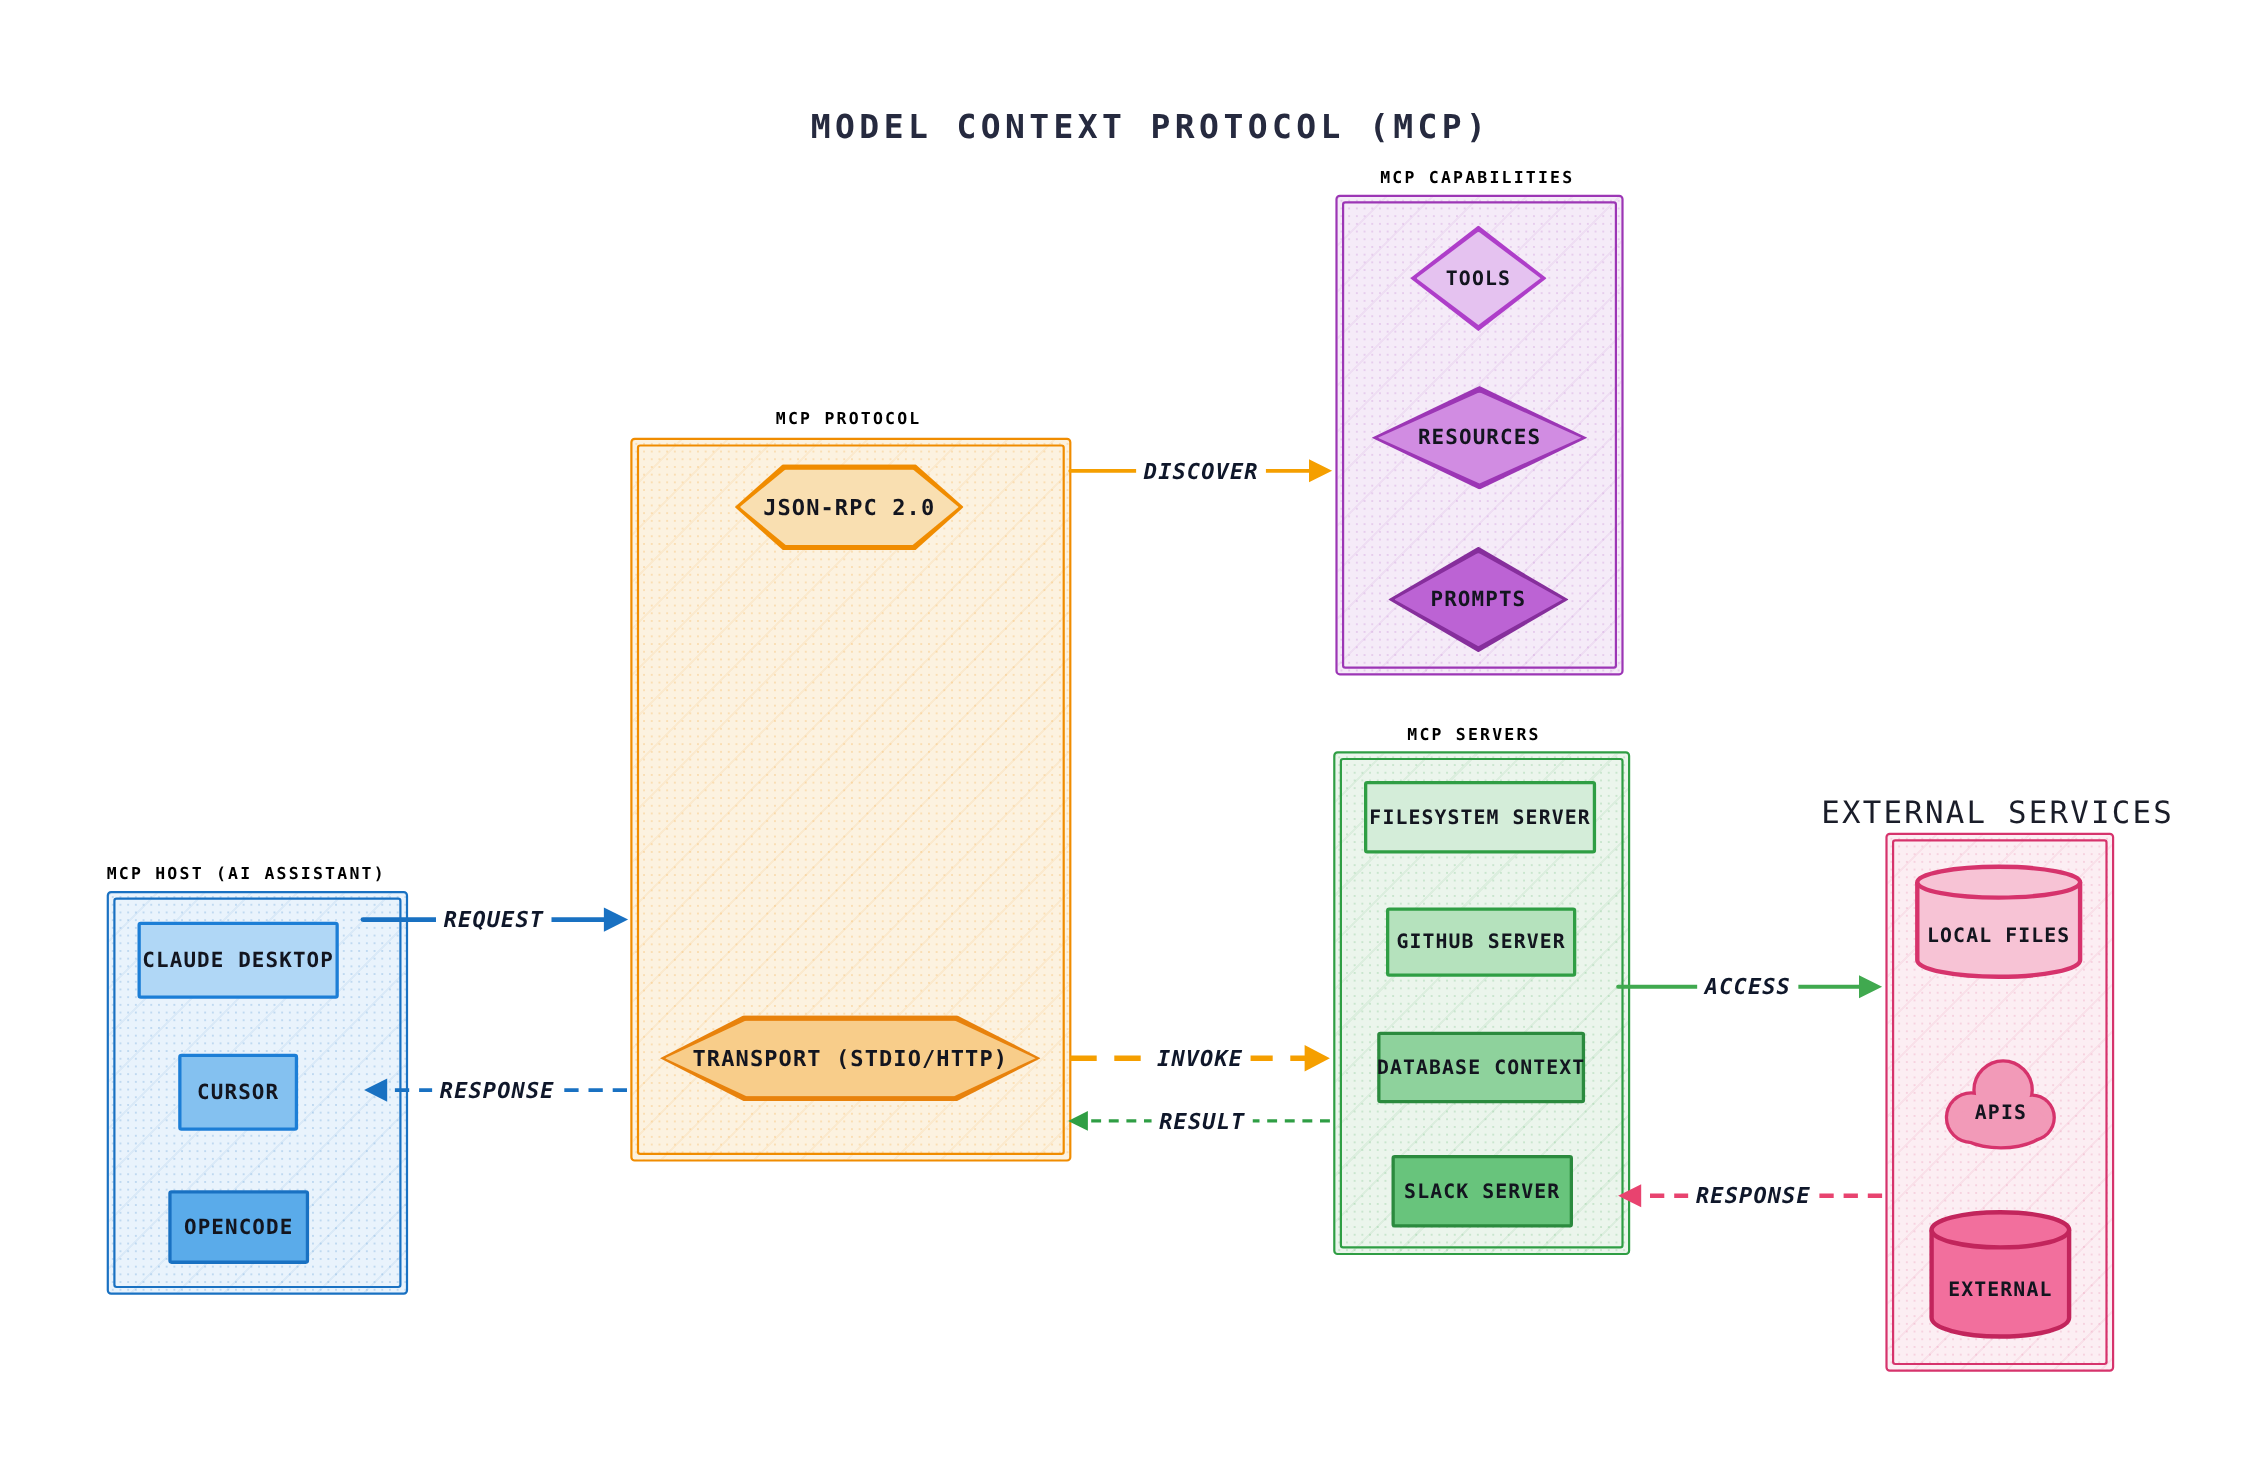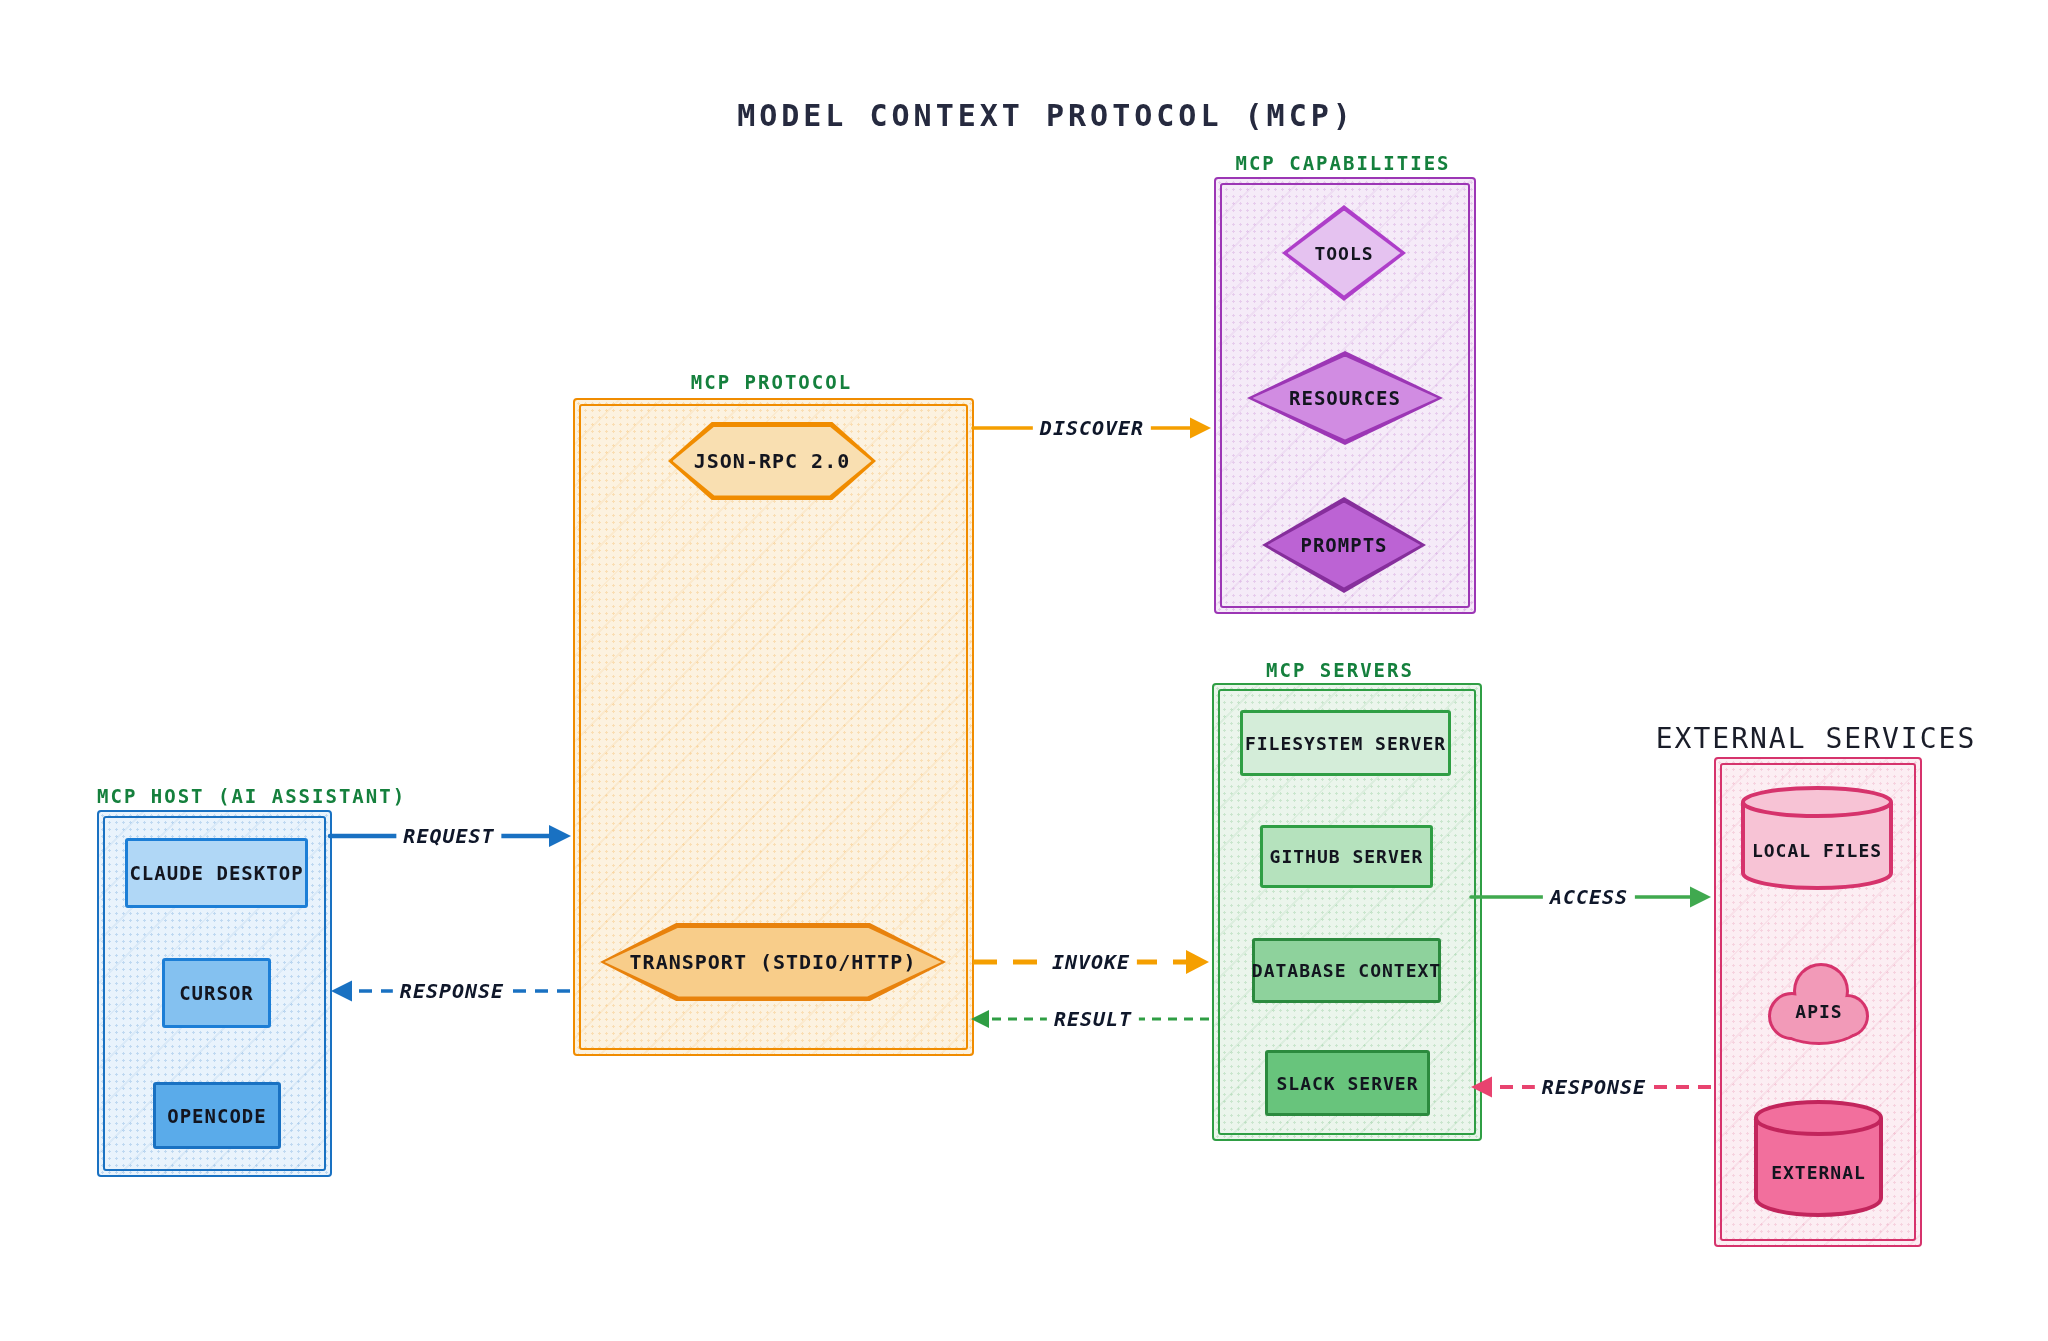--- a/index.html
+++ b/index.html
@@ -2,40 +2,40 @@
 <html><head>
 <meta charset="utf-8">
 <style>
   html,body{margin:0;padding:0;background:#ffffff;}
   .canvas{position:relative;width:2048px;height:1341px;background:#ffffff;overflow:hidden;
           font-family:"DejaVu Sans Mono","Liberation Mono",monospace;}
 
   
   .main-title{position:absolute;left:546px;top:98px;width:1000px;text-align:center;
     font-size:30px;font-weight:bold;letter-spacing:4px;color:#262a3f;}
-  .panel-title{position:absolute;text-align:center;font-size:19px;font-weight:bold;
-    letter-spacing:2px;color:#15803d;white-space:nowrap;}
+  .panel-title{position:absolute;text-align:center;font-size:15px;font-weight:bold;
+    letter-spacing:2px;color:#000000;white-space:nowrap;}
   .panel-title.big{font-size:28px;font-weight:400;letter-spacing:2px;color:#1a1d29;}
 
   
   .panel{position:absolute;border-radius:4px;}
   .panel::before{content:"";position:absolute;inset:4px;border-radius:3px;pointer-events:none;}
   .p-blue  {border:2.5px solid #1971c2;background:#e9f3fc;}
   .p-blue::before  {border:2px solid #1971c2;}
   .p-orange{border:2.5px solid #f08c00;background:#fcf2e0;}
   .p-orange::before{border:2px solid #f08c00;}
   .p-purple{border:2.5px solid #9c36b5;background:#f5ebf8;}
   .p-purple::before{border:2px solid #9c36b5;}
   .p-green {border:2.5px solid #2f9e44;background:#ebf5ec;}
   .p-green::before {border:2px solid #2f9e44;}
   .p-pink  {border:2.5px solid #d6336c;background:#fceef3;}
   .p-pink::before  {border:2px solid #d6336c;}
 
   
-  .tex-blue  {background-image:repeating-linear-gradient(135deg,rgba(25,113,194,.07) 0 2px,transparent 2px 30px),radial-gradient(rgba(25,113,194,.20) 1px,transparent 1.2px);background-size:auto,7px 7px;}
+  .tex-blue  {background-image:repeating-linear-gradient(135deg,rgba(25,113,194,.07) 0 2px,transparent 2px 30px),radial-gradient(rgba(25,113,194,.20) 1px,transparent 1.2px);background-size:auto,7px 7px;padding-left:39px;}
   .tex-orange{background-image:repeating-linear-gradient(135deg,rgba(240,140,0,.08) 0 2px,transparent 2px 30px),radial-gradient(rgba(240,140,0,.20) 1px,transparent 1.2px);background-size:auto,7px 7px;}
   .tex-purple{background-image:repeating-linear-gradient(135deg,rgba(156,54,181,.07) 0 2px,transparent 2px 30px),radial-gradient(rgba(156,54,181,.17) 1px,transparent 1.2px);background-size:auto,7px 7px;}
   .tex-green {background-image:repeating-linear-gradient(135deg,rgba(47,158,68,.08) 0 2px,transparent 2px 30px),radial-gradient(rgba(47,158,68,.18) 1px,transparent 1.2px);background-size:auto,7px 7px;}
   .tex-pink  {background-image:repeating-linear-gradient(135deg,rgba(214,51,108,.07) 0 2px,transparent 2px 30px),radial-gradient(rgba(214,51,108,.15) 1px,transparent 1.2px);background-size:auto,7px 7px;}
   .hatch{background-image:repeating-linear-gradient(135deg,rgba(0,0,0,.05) 0 2px,transparent 2px 26px);}
 
   
   .node-label{position:absolute;inset:0;display:flex;align-items:center;justify-content:center;
     font-weight:bold;color:#13151f;letter-spacing:1px;white-space:nowrap;}
 

